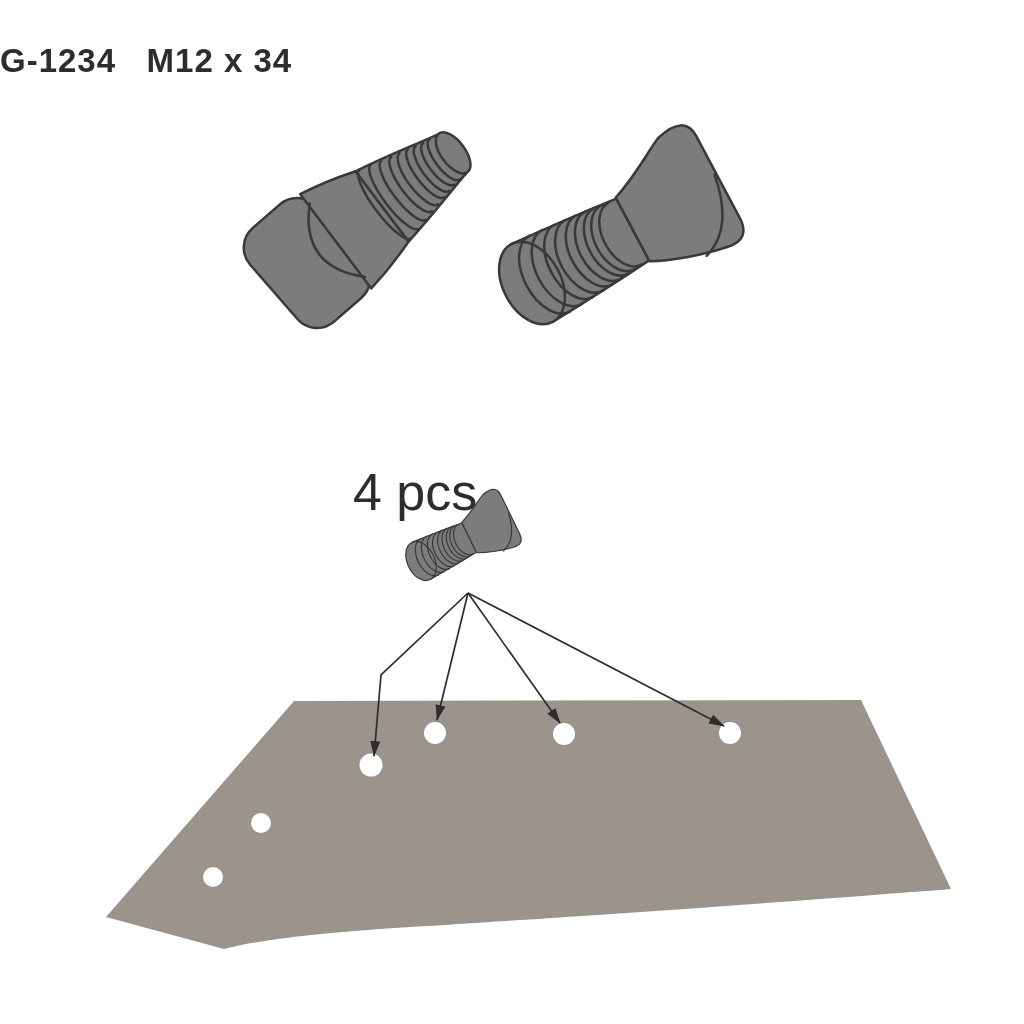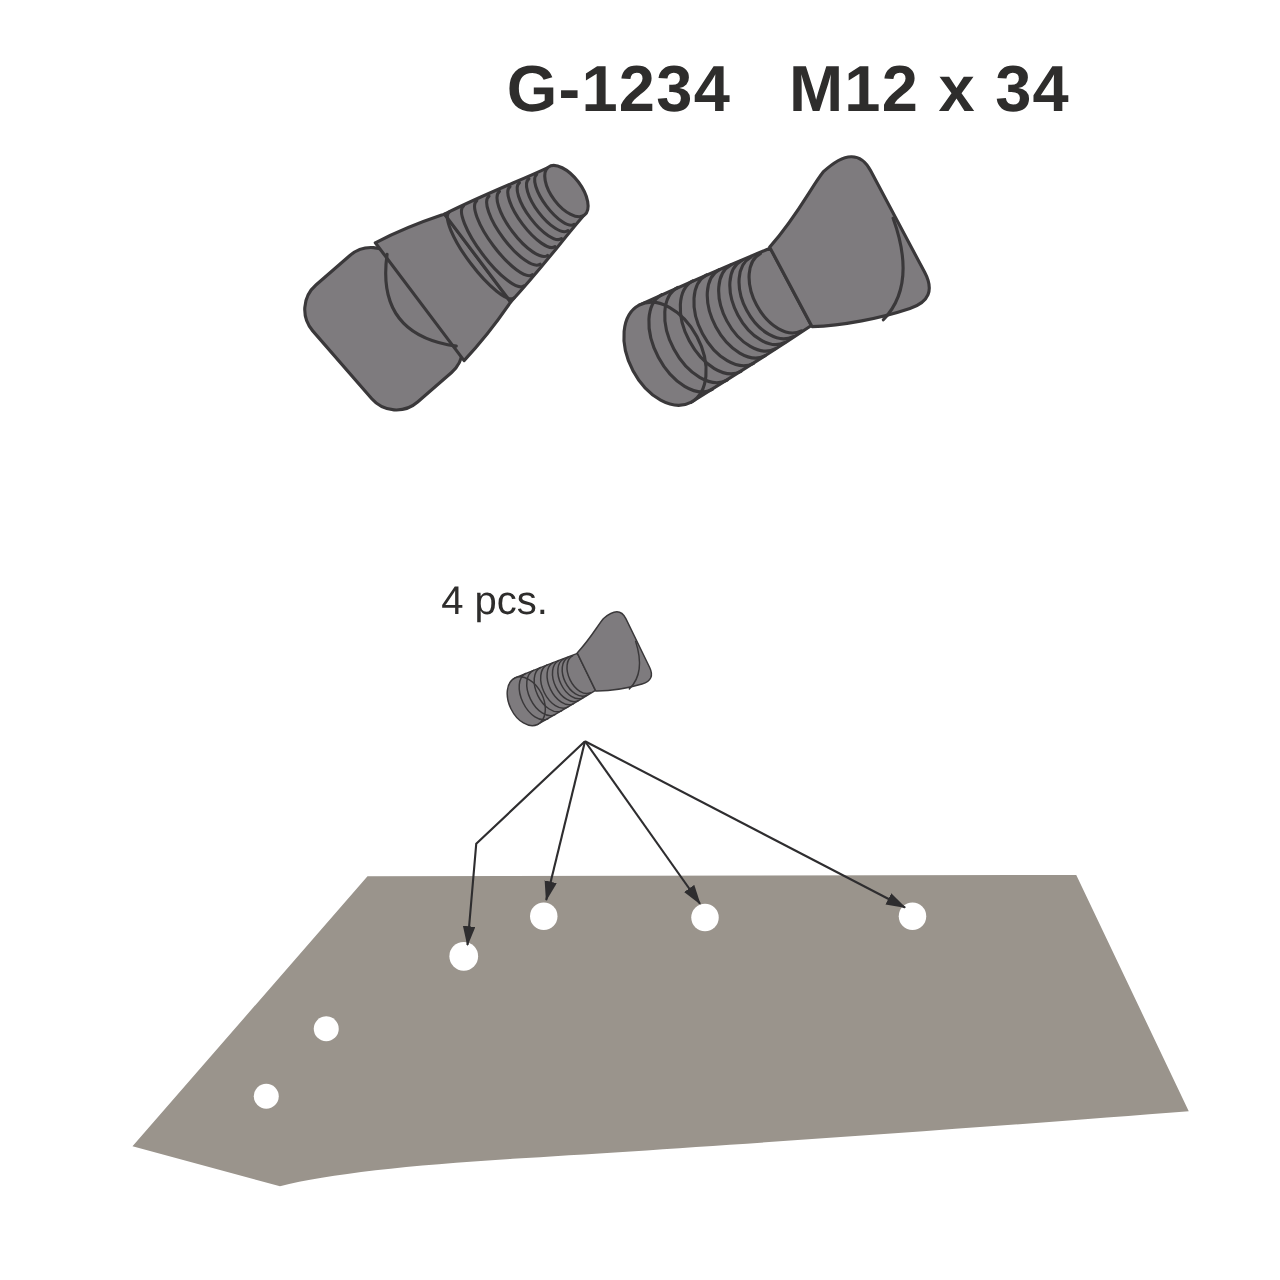--- a/index.html
+++ b/index.html
@@ -9,32 +9,32 @@
     height: 1024px;
     background: var(--background, #ffffff);
     font-family: "Liberation Sans", sans-serif;
     overflow: hidden;
   }
   .title {
     position: absolute;
     top: 42px;
     left: 0;
     width: 856px;
-    text-align: right;
-    font-size: 52px;
+    text-align: left;
+    font-size: 33px;
     font-weight: bold;
     letter-spacing: 1px;
     white-space: pre;
     color: var(--text, #2e2d2c);
   }
   .qty-label {
     position: absolute;
     left: 353px;
     top: 462px;
-    font-size: 32px;
+    font-size: 52px;
     font-weight: normal;
     color: var(--text, #2e2d2c);
     white-space: pre;
   }
   svg.diagram { position: absolute; left: 0; top: 0; }
 </style>
 </head>
 <body>
 
 <div class="canvas">

